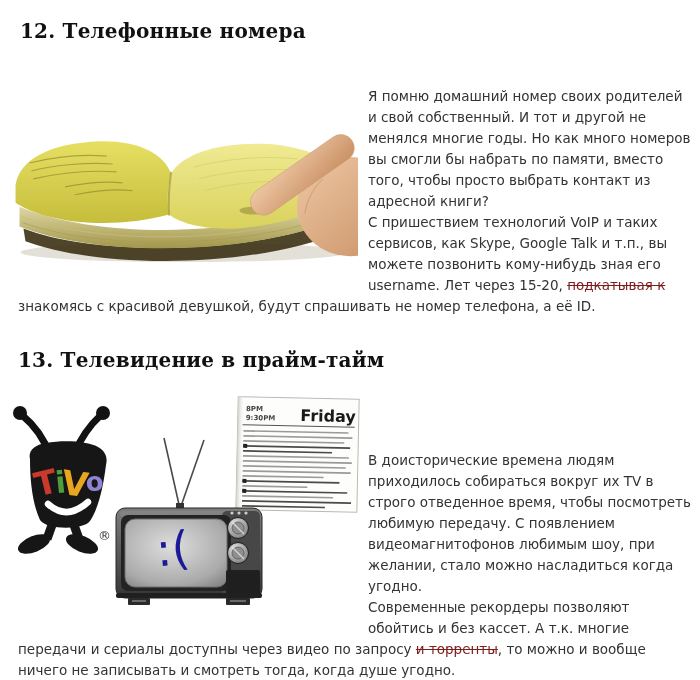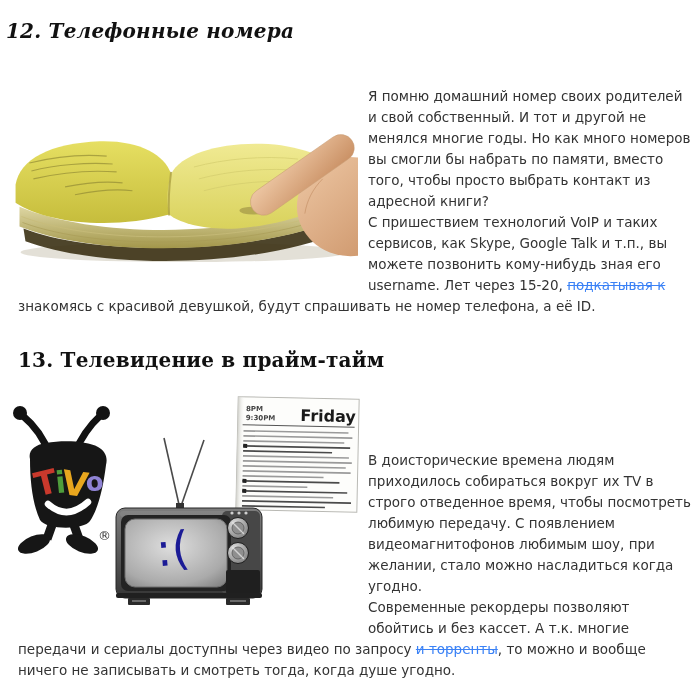--- a/index.html
+++ b/index.html
@@ -6,32 +6,32 @@
   .page{
     width:700px;height:680px;overflow:hidden;background:#fff;
     font-family:"DejaVu Sans","Liberation Sans",sans-serif;
     font-size:13.5px;line-height:21px;color:#333;
   }
   h2{
     font-family:"DejaVu Serif","Liberation Serif",serif;
     font-size:20px;line-height:26px;font-weight:bold;color:#111;
     margin:0;clear:both;letter-spacing:.2px;
   }
-  .h12{margin:18px 0 0 6px;font-style:italic;}
+  .h12{margin:18px 0 0 20px;}
   .h13{margin:30px 0 12px 18px;}
   .media{float:left;position:relative;}
   .media-book{width:354px;height:214px;margin:16px 10px 4px 4px;}
   .media-tv{width:360px;height:234px;margin:10px 8px 4px 0;}
   .media-tv .tivo{position:absolute;left:-10px;top:4px;}
   .media-tv .paper{position:absolute;left:236px;top:2px;transform:rotate(1.2deg);}
   .media-tv .tv{position:absolute;left:108px;top:34px;}
   .para{margin:0 8px 0 18px;}
   .para12{margin-top:42px;}
   .para13{margin-top:77px;}
-  .para s{color:#3b82f6;text-decoration:line-through;}
+  .para s{color:#7f1d1d;text-decoration:line-through;}
 </style>
 </head>
 <body>
 
 <div class="page">
 
   <h2 class="h12">12. Телефонные номера</h2>
 
   <div class="media media-book">
     <svg width="354" height="214" viewBox="0 0 354 216">

